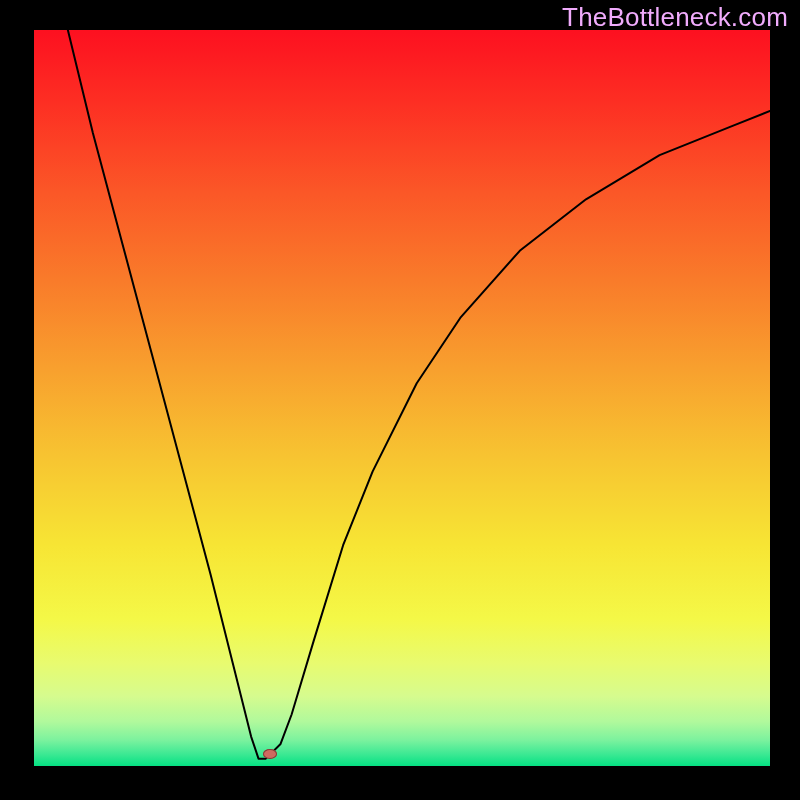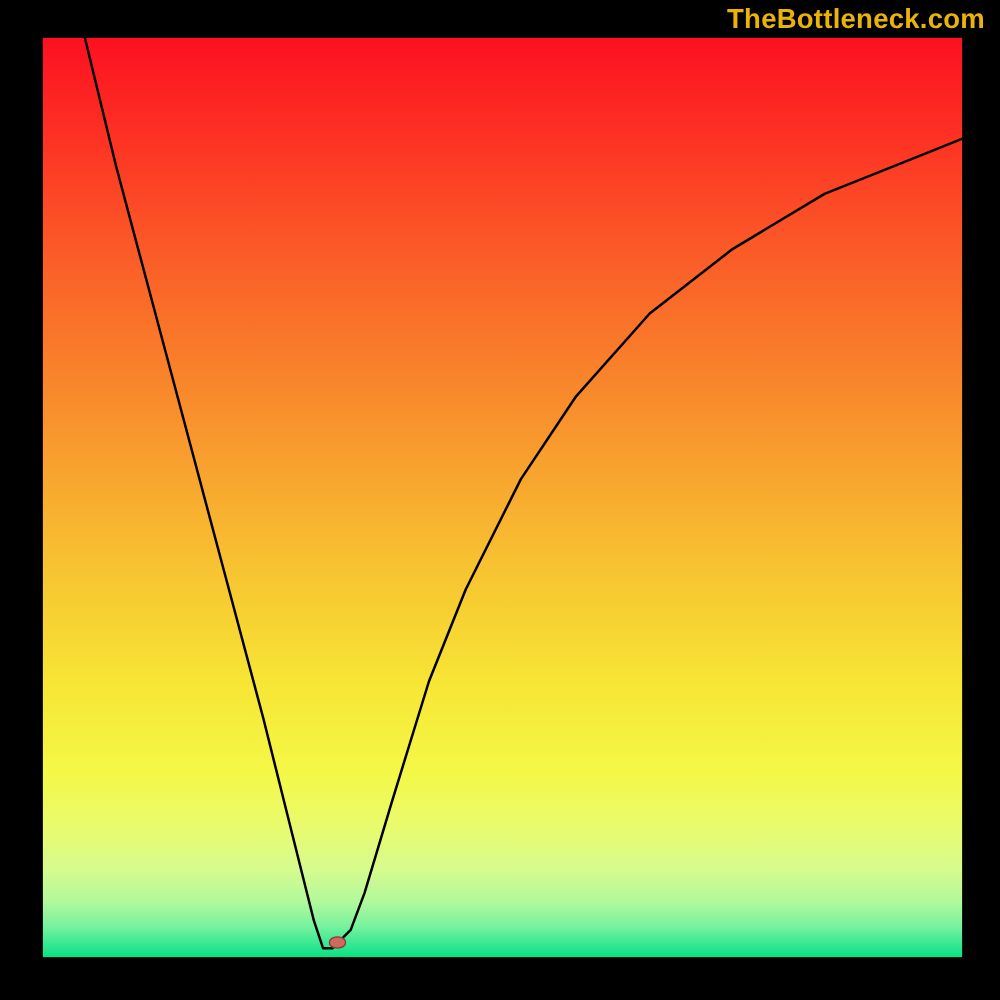--- a/index.html
+++ b/index.html
@@ -14,23 +14,23 @@
   .frame {
     position: relative;
     width: 800px;
     height: 800px;
     background: #000;
   }
   .watermark {
     position: absolute;
     top: 2px;
     right: 12px;
-    color: #eab308;
-    font-size: 22px;
-    font-weight: 700;
+    color: #f0abfc;
+    font-size: 26px;
+    font-weight: 400;
     letter-spacing: 0.2px;
     z-index: 10;
   }
   .plot {
     position: absolute;
     left: 34px;
     top: 30px;
     width: 736px;
     height: 736px;
     overflow: hidden;

